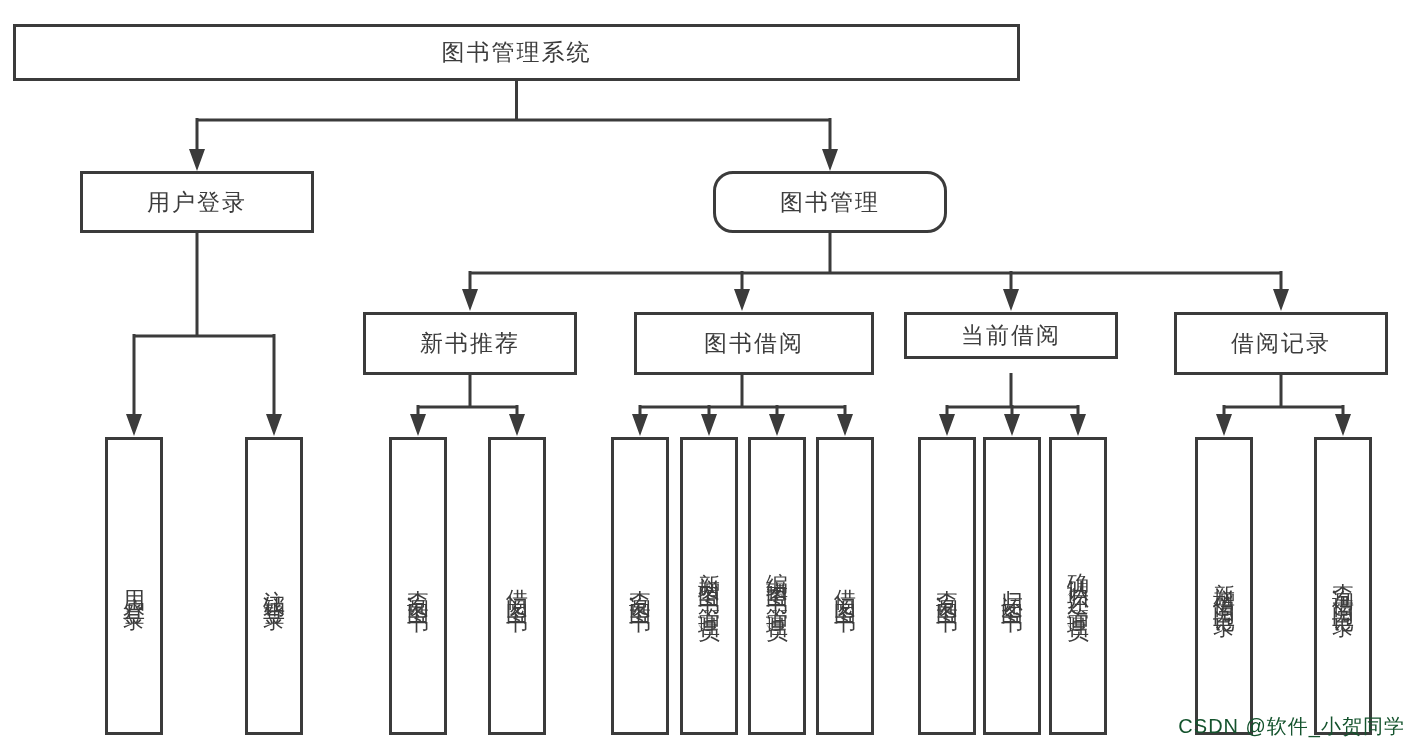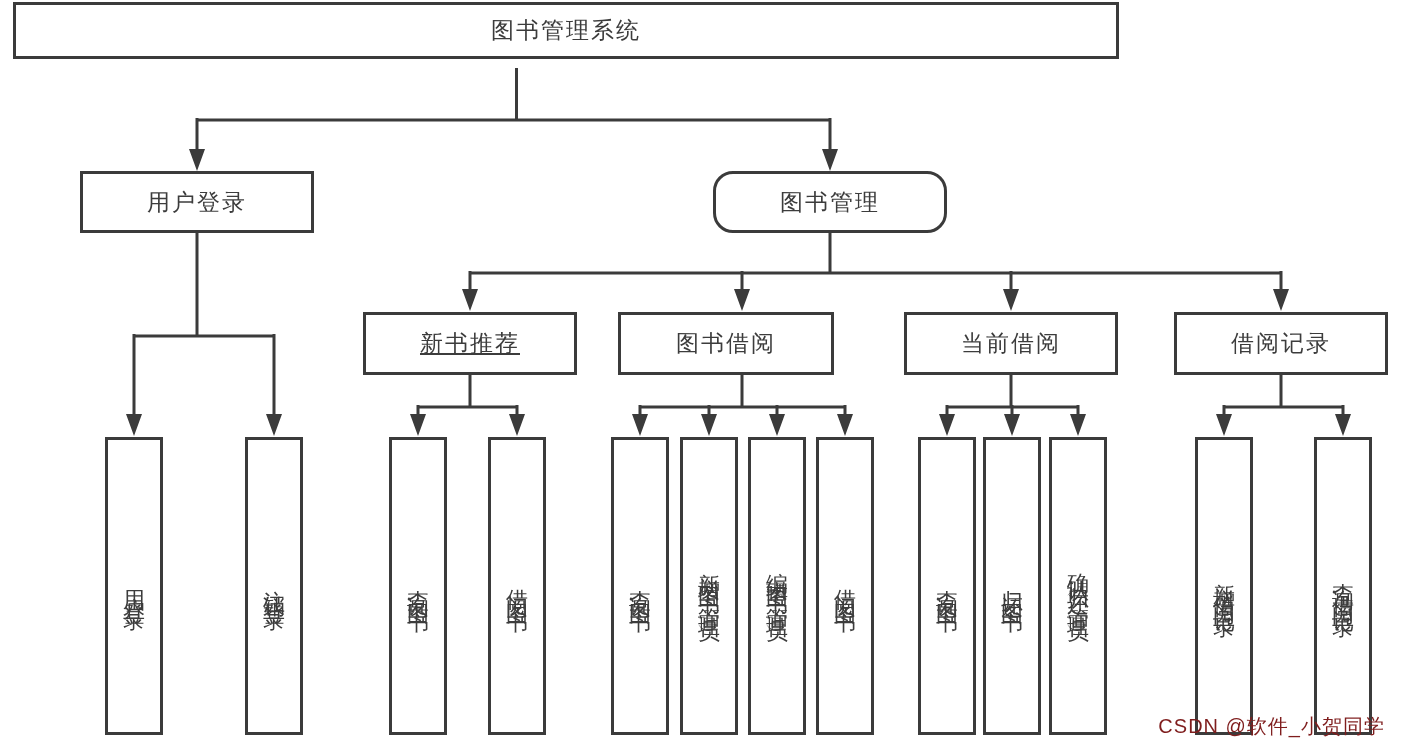--- a/index.html
+++ b/index.html
@@ -51,46 +51,46 @@
   .vtext {
     writing-mode: vertical-rl;
     text-orientation: mixed;
     color: #3c3c3c;
     font-size: 22px;
     letter-spacing: 7px;
     line-height: 1;
     white-space: nowrap;
   }
   
-  #n-root            { left: 13px;   top: 2px;  width: 1106px; height: 57px; }
+  #n-root            { left: 13px;   top: 24px;  width: 1007px; height: 57px; }
   #n-user-login      { left: 80px;   top: 171px; width: 234px;  height: 62px; }
   #n-book-mgmt       { left: 713px;  top: 171px; width: 234px;  height: 62px; border-radius: 20px; }
-  #n-new-book        { left: 363px;  top: 312px; width: 214px;  height: 63px; text-decoration: underline; }
-  #n-book-borrow     { left: 618px;  top: 312px; width: 216px;  height: 63px; }
-  #n-current-borrow  { left: 904px;  top: 312px; width: 214px;  height: 63px; }
+  #n-new-book        { left: 363px;  top: 312px; width: 214px;  height: 63px; }
+  #n-book-borrow     { left: 634px;  top: 312px; width: 240px;  height: 63px; }
+  #n-current-borrow  { left: 904px;  top: 312px; width: 214px;  height: 47px; }
   #n-borrow-record   { left: 1174px; top: 312px; width: 214px;  height: 63px; font-family: Liberation Mono, monospace; }
   
   #v-ul1 { left: 105px; }
   #v-ul2 { left: 245px; }
   #v-nb1 { left: 389px; }
   #v-nb2 { left: 488px; }
   #v-bb1 { left: 611px; }
   #v-bb2 { left: 680px; }
   #v-bb3 { left: 748px; }
   #v-bb4 { left: 816px; }
   #v-cb1 { left: 918px; }
   #v-cb2 { left: 983px; }
   #v-cb3 { left: 1049px; }
   #v-br1 { left: 1195px; }
   #v-br2 { left: 1314px; }
   #watermark {
     position: absolute;
-    right: 20px;
+    right: 0;
     bottom: 7px;
-    color: #7f1d1d;
+    color: #14532d;
     font-size: 20px;
     letter-spacing: 1px;
     z-index: 3;
     white-space: nowrap;
   }
 </style>
 </head>
 <body>
 
 <div id="canvas">

